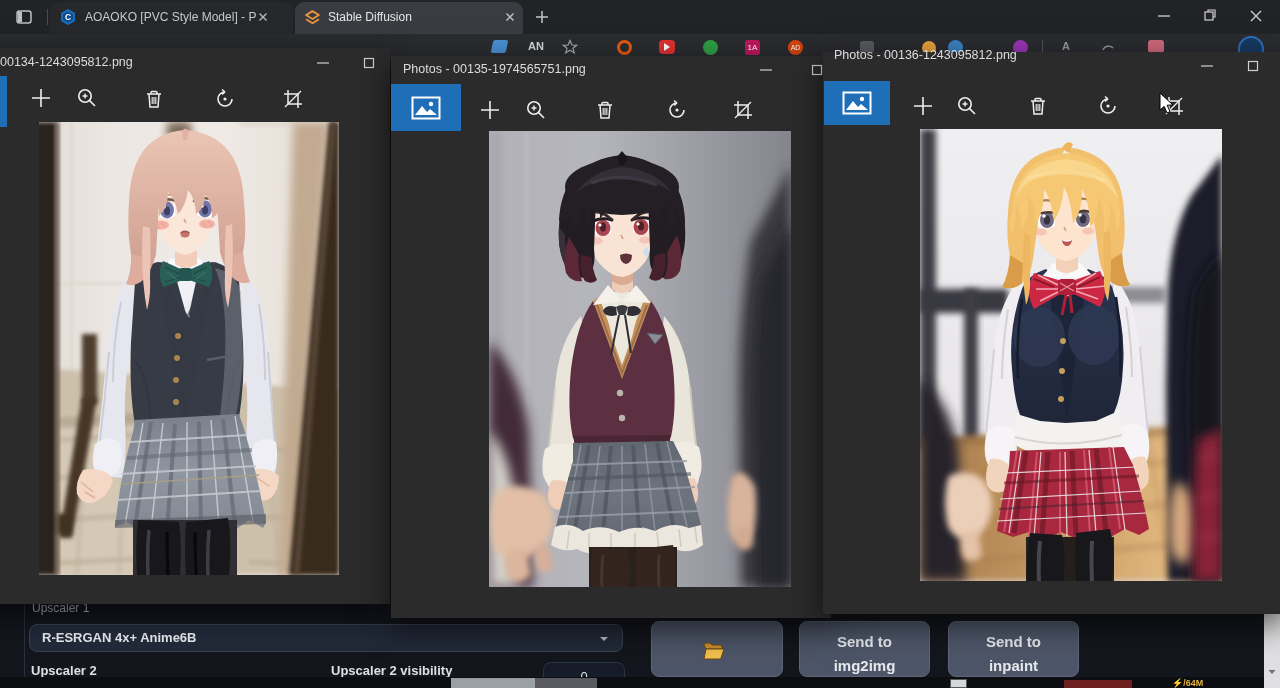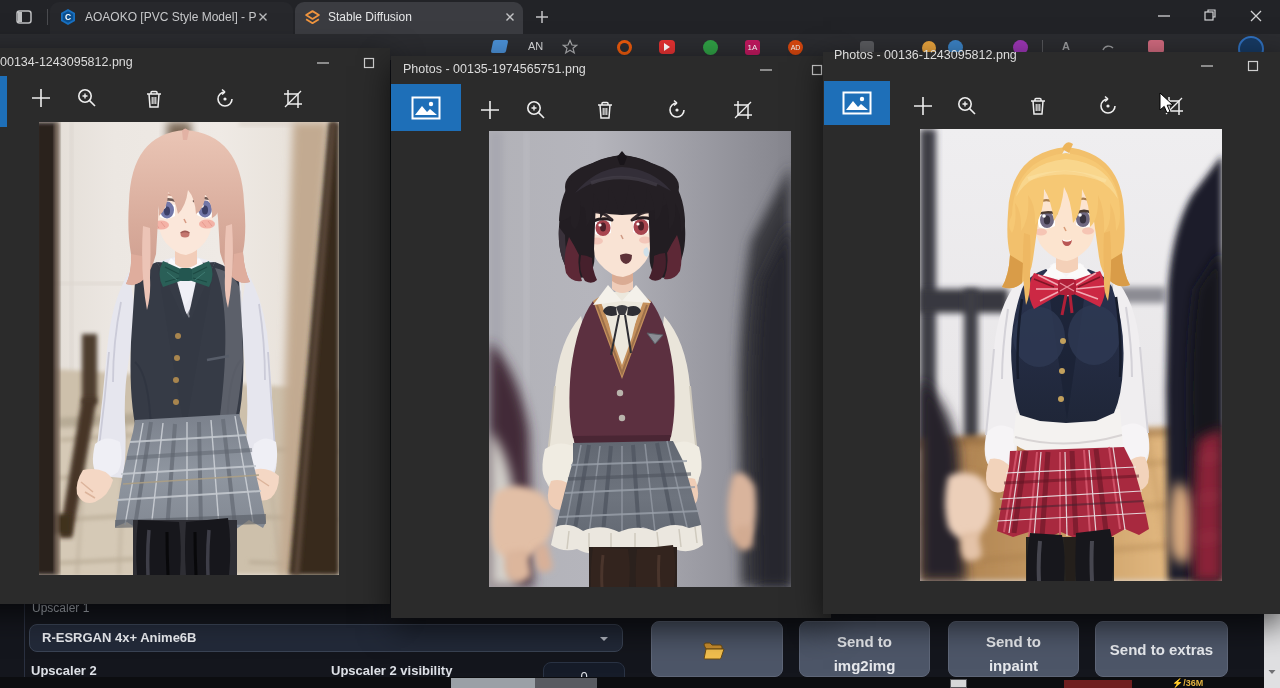--- a/index.html
+++ b/index.html
@@ -57,21 +57,21 @@
     <rect x="3" y="5" width="8" height="8" fill="none" stroke="#d2d3d5" stroke-width="1.2"></rect>
     <path d="M6 5 V3 H13 V10 H11" fill="none" stroke="#d2d3d5" stroke-width="1.2"></path>
   </svg>
   <svg class="abs" style="left:1248px;top:8px" width="16" height="16" viewBox="0 0 16 16">
       <path d="M3 3 L13 13 M13 3 L3 13" stroke="#d2d3d5" stroke-width="1.3"></path>
     </svg>
 
   <div class="abs" style="left:0;top:34px;width:1280px;height:26px;background:#2b2c30;"></div>
 
   <div class="abs" style="left:492px;top:40px;width:15px;height:13px;background:#4a8fd4;border-radius:2px;transform:skewX(-12deg);"></div>
-  <div class="abs" style="left:528px;top:40px;color:#d8d9db;font-size:11px;font-weight:normal;">AN</div>
+  <div class="abs" style="left:528px;top:40px;color:#d8d9db;font-size:11px;font-weight:bold;">AN</div>
   <svg class="abs" style="left:562px;top:39px" width="16" height="16" viewBox="0 0 16 16">
       <path d="M8 1.5 L10 6 L14.7 6.3 L11 9.3 L12.3 14 L8 11.3 L3.7 14 L5 9.3 L1.3 6.3 L6 6 Z" fill="none" stroke="#a9aaac" stroke-width="1.2"></path>
     </svg>
   <div class="abs" style="left:617px;top:40px;width:15px;height:15px;border-radius:50%;background:#e8590c;"></div>
   <div class="abs" style="left:620px;top:43px;width:9px;height:9px;border-radius:50%;background:#2b2c30;"></div>
   <div class="abs" style="left:659px;top:40px;width:16px;height:14px;border-radius:4px;background:#e03131;"></div>
   <div class="abs" style="left:664px;top:43px;width:0;height:0;border-left:6px solid #fff;border-top:4px solid transparent;border-bottom:4px solid transparent;"></div>
   <div class="abs" style="left:703px;top:40px;width:15px;height:15px;border-radius:50%;background:#2f9e44;"></div>
   <div class="abs" style="left:745px;top:40px;width:15px;height:15px;border-radius:3px;background:#be185d;color:#fff;font-size:8px;text-align:center;line-height:15px;">1A</div>
   <div class="abs" style="left:788px;top:40px;width:15px;height:15px;border-radius:50%;background:#d9480f;color:#fff;font-size:7px;text-align:center;line-height:15px;">AD</div>
@@ -101,33 +101,32 @@
   <div class="abs" style="left:543px;top:669px;width:82px;text-align:center;color:#dfe2e7;font-size:13px;">0</div>
   <div class="abs" style="left:52px;top:681px;width:331px;height:7px;background:#202734;border:1px solid #39414f;border-radius:8px 8px 0 0;box-sizing:border-box;"></div>
 
   <div class="abs" style="left:651px;top:621px;width:132px;height:56px;background:#4d5668;border:1px solid #5e6678;border-radius:8px;box-sizing:border-box;"></div>
   <svg class="abs" style="left:702px;top:641px" width="24" height="20" viewBox="0 0 24 20">
     <path d="M2 4 Q2 2 4 2 L8 2 L10 4 L18 4 Q20 4 20 6 L20 8 L4 8 Z" fill="#c98e2f" stroke="#6b4a12" stroke-width="1"></path>
     <path d="M4 8 L22 8 L19 17 Q18.6 18 17.5 18 L3 18 Q2 18 2.2 17 Z" fill="#f3c14f" stroke="#6b4a12" stroke-width="1"></path>
   </svg>
   <div class="abs" style="left:799px;top:621px;width:131px;height:56px;background:#4d5668;border:1px solid #5e6678;border-radius:8px;box-sizing:border-box;color:#e6e8ec;font-weight:bold;font-size:15px;text-align:center;line-height:1.6;padding-top:8px;">Send to<br>img2img</div>
   <div class="abs" style="left:948px;top:621px;width:131px;height:56px;background:#4d5668;border:1px solid #5e6678;border-radius:8px;box-sizing:border-box;color:#e6e8ec;font-weight:bold;font-size:15px;text-align:center;line-height:1.6;padding-top:8px;">Send to<br>inpaint</div>
-  <div class="abs" style="left:1095px;top:621px;width:133px;height:56px;background:#4d5668;border:1px solid #5e6678;border-radius:8px;box-sizing:border-box;color:#e6e8ec;font-weight:bold;font-size:15px;text-align:center;line-height:56px;">Send to extras</div>
 
   <div class="abs" style="left:1264px;top:614px;width:16px;height:74px;background:#e0e0e2;"></div>
   <svg class="abs" style="left:1266px;top:666px" width="12" height="12" viewBox="0 0 12 12">
       <path d="M2.5 4 L6 8 L9.5 4 Z" fill="#707074"></path>
     </svg>
 
   <div class="abs" style="left:0;top:677px;width:1264px;height:11px;background:#0c0d10;"></div>
   <div class="abs" style="left:451px;top:678px;width:84px;height:10px;background:#9aa0a6;"></div>
   <div class="abs" style="left:535px;top:678px;width:62px;height:10px;background:#595b61;"></div>
   <div class="abs" style="left:950px;top:679px;width:17px;height:9px;background:#d6d7d8;border:1px solid #55565a;box-sizing:border-box;"></div>
   <div class="abs" style="left:1064px;top:680px;width:68px;height:8px;background:#6e1f1f;"></div>
-  <div class="abs" style="left:1172px;top:678px;color:#e3b341;font-size:9px;font-weight:bold;">⚡/36M</div>
+  <div class="abs" style="left:1172px;top:678px;color:#e3b341;font-size:9px;font-weight:bold;">⚡/64M</div>
 
   <div class="win" style="left:-70px;top:48px;width:460px;height:556px;"></div>
   <div class="wtitle" style="left:0px;top:55px;">00134-1243095812.png</div>
   <svg class="abs" style="left:314px;top:56px" width="18" height="14" viewBox="0 0 18 14">
       <path d="M3 7 H15" stroke="#cfcfcf" stroke-width="1.2"></path>
     </svg>
   <svg class="abs" style="left:361px;top:55px" width="16" height="16" viewBox="0 0 16 16">
       <rect x="3.5" y="3.5" width="9" height="9" fill="none" stroke="#cfcfcf" stroke-width="1.2"></rect>
     </svg>
   <div class="bluebtn" style="left:0;top:76px;width:7px;height:51px;"></div>

